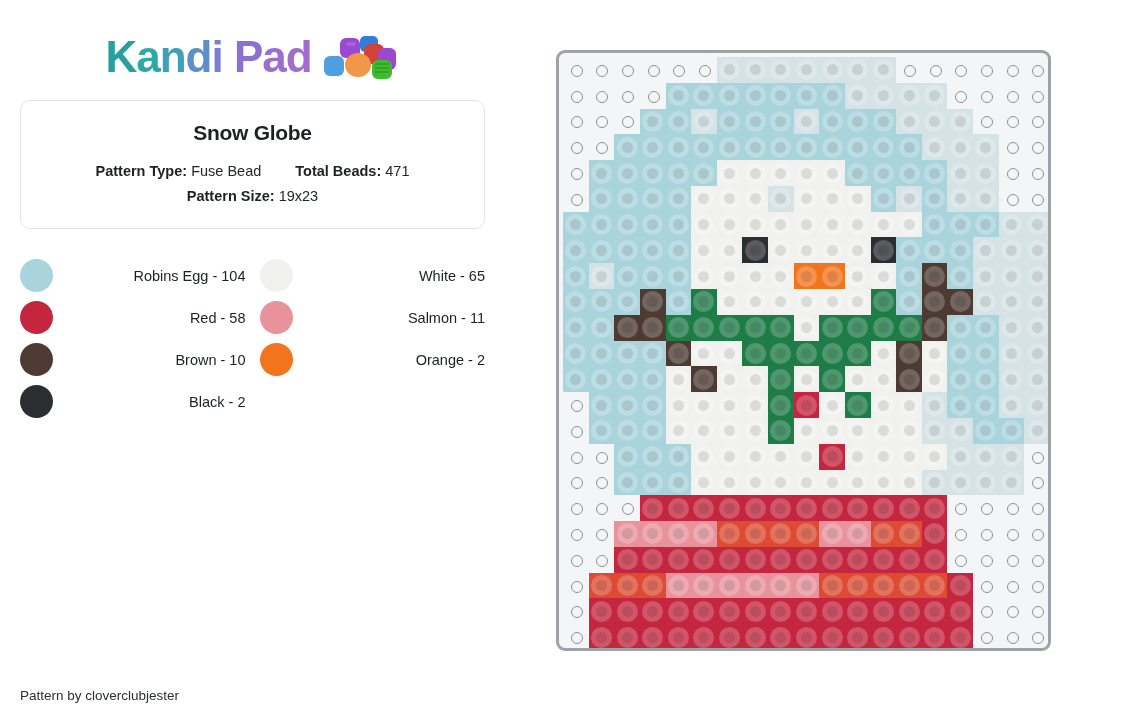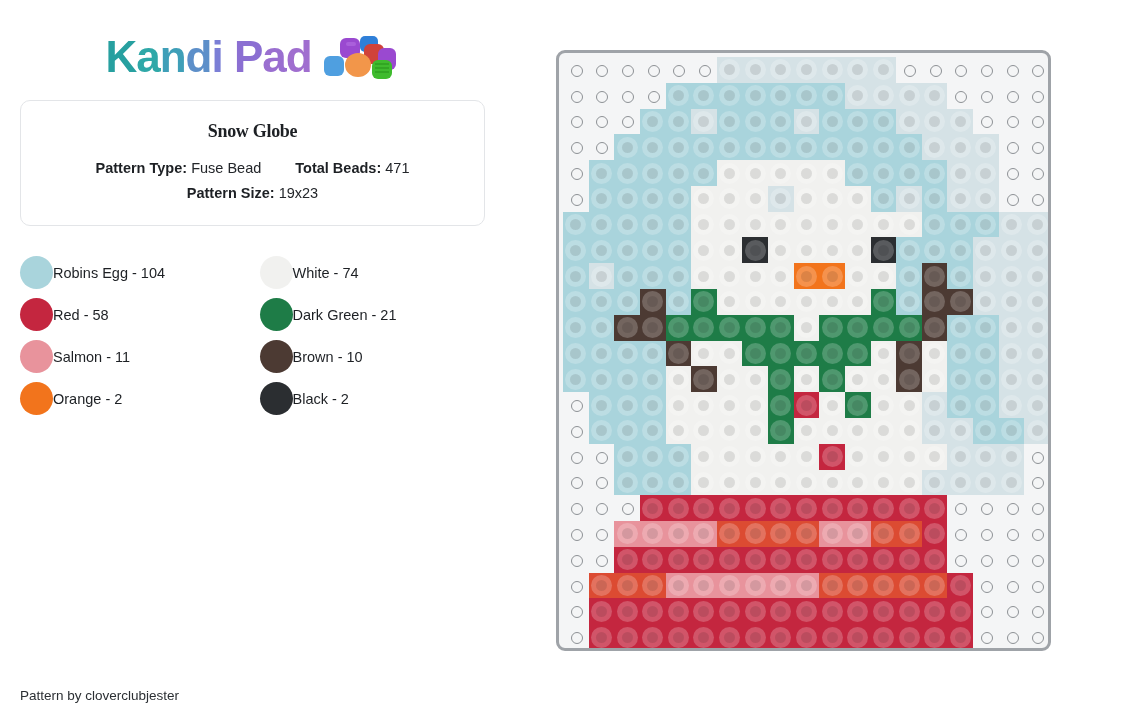--- a/index.html
+++ b/index.html
@@ -36,37 +36,38 @@
   .logo-beads { width: 78px; height: 50px; display:block; }
 
   .info-card {
     margin: 0 20px;
     border: 1px solid #e3e5e8;
     border-radius: 10px;
     background: #fff;
     padding: 16px 18px 18px;
     text-align: center;
   }
-  .info-title { font-size: 18px; font-weight: 700; margin: 4px 0 14px; letter-spacing: -0.3px; font-family: Liberation Serif, serif; }
+  .info-title { font-size: 21px; font-weight: 700; margin: 4px 0 14px; letter-spacing: -0.3px; }
   .info-rows { font-size: 14.5px; line-height: 1.75; }
   .info-line { display: flex; justify-content: center; gap: 34px; flex-wrap: wrap; }
   .kv b { font-weight: 700; }
   .kv span { font-weight: 400; color: #23262a; }
 
   
   .legend {
     margin: 26px 20px 0;
     display: grid;
     grid-template-columns: 1fr 1fr;
     column-gap: 14px;
     row-gap: 0px;
   }
   .legend-item {
     display: flex; align-items: center; 
     height: 42px;
+    justify-content: space-between;
   }
   .swatch {
     width: 33px; height: 33px; border-radius: 50%;
     flex: 0 0 33px;
     background-image: radial-gradient(rgba(255,255,255,.35) 18%, transparent 19%);
     background-size: 6px 6px;
   }
   .legend-label { font-size: 14.5px; color: #1d2024; white-space: nowrap; }
 
   
@@ -157,29 +158,25 @@
       </div>
     </div>
 
     <div class="legend" id="legend">
         <div class="legend-item">
           <div class="swatch" style="background: rgb(169, 212, 220);"></div>
           <div class="legend-label">Robins Egg - 104</div>
         </div>
         <div class="legend-item">
           <div class="swatch" style="background: rgb(241, 241, 239);"></div>
-          <div class="legend-label">White - 74</div>
+          <div class="legend-label">White - 65</div>
         </div>
         <div class="legend-item">
           <div class="swatch" style="background: rgb(196, 38, 63);"></div>
           <div class="legend-label">Red - 58</div>
-        </div>
-        <div class="legend-item">
-          <div class="swatch" style="background: rgb(30, 124, 71);"></div>
-          <div class="legend-label">Dark Green - 21</div>
         </div>
         <div class="legend-item">
           <div class="swatch" style="background: rgb(232, 147, 156);"></div>
           <div class="legend-label">Salmon - 11</div>
         </div>
         <div class="legend-item">
           <div class="swatch" style="background: rgb(76, 58, 51);"></div>
           <div class="legend-label">Brown - 10</div>
         </div>
         <div class="legend-item">

